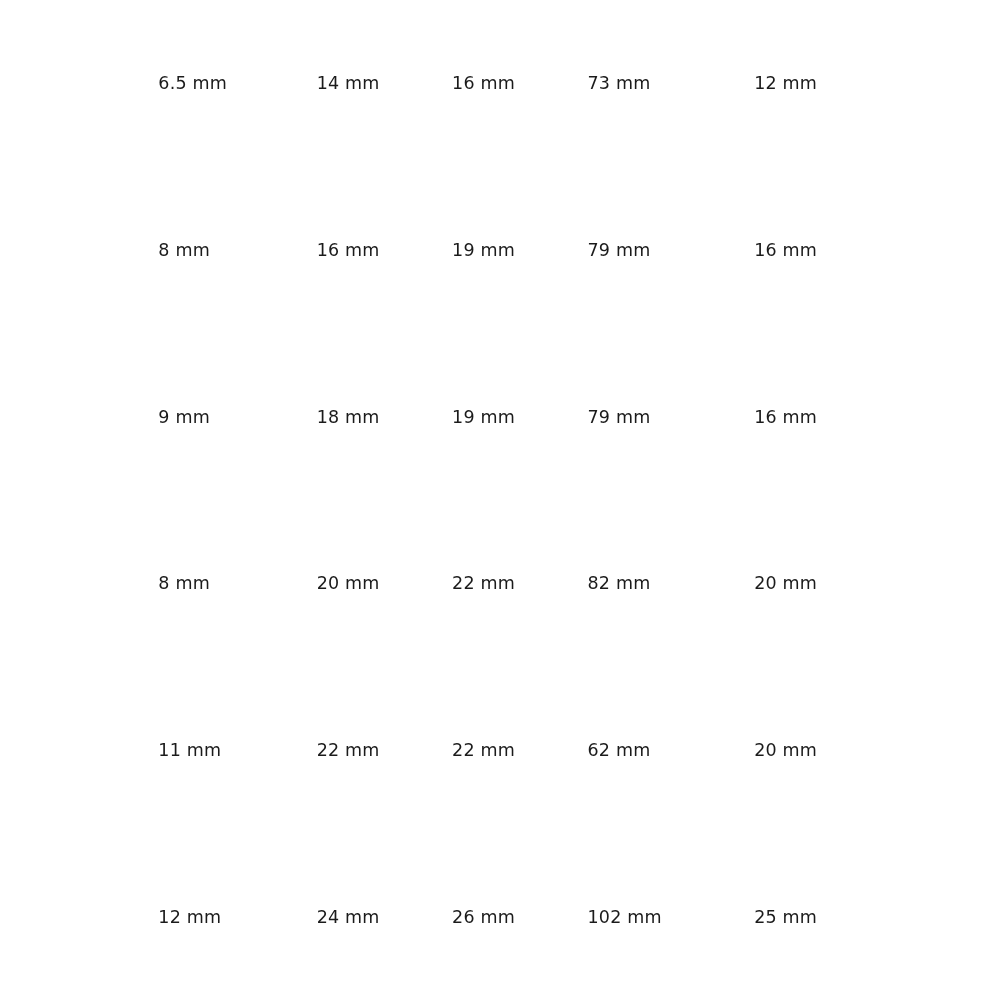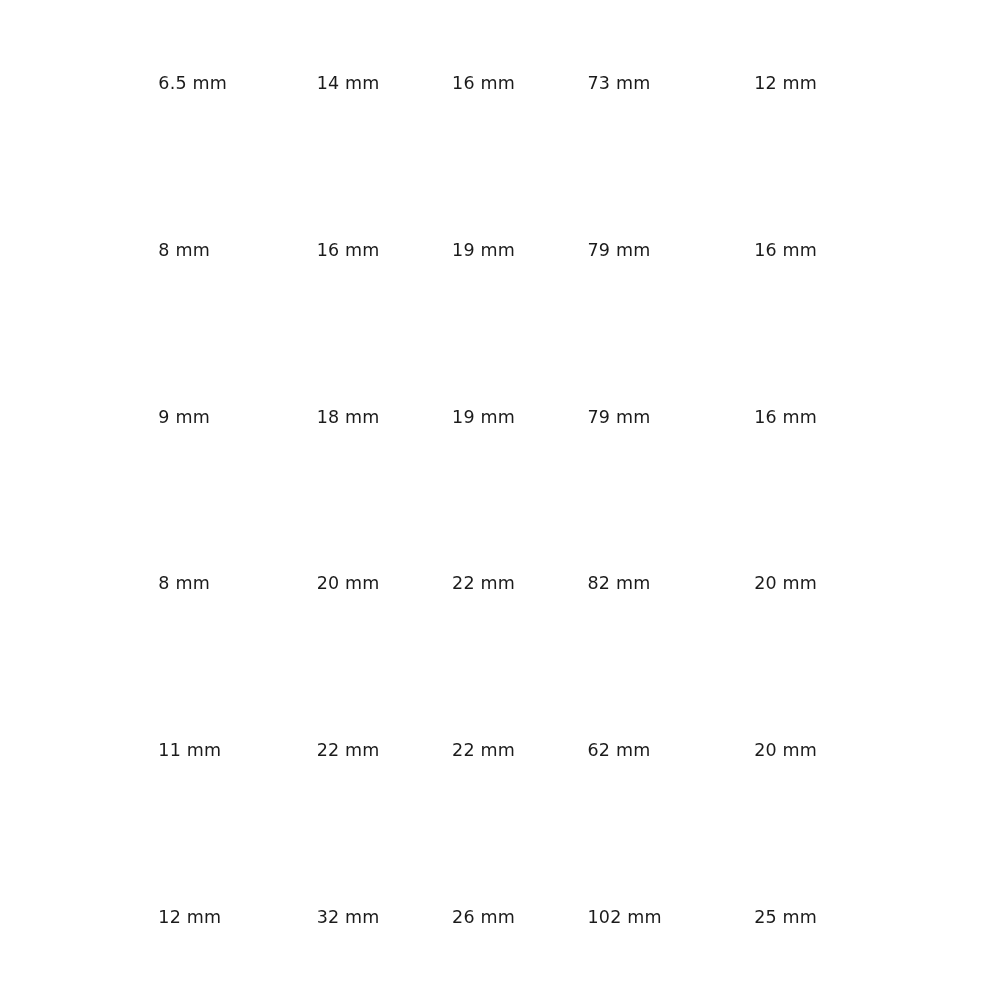--- a/index.html
+++ b/index.html
@@ -154,21 +154,21 @@
           <span class="cell">20 mm</span>
         </td>
       <td></td>
     </tr>
     <tr>
       <td></td>
       <td>
           <span class="cell">12 mm</span>
         </td>
       <td>
-          <span class="cell">32 mm</span>
+          <span class="cell">24 mm</span>
         </td>
       <td>
           <span class="cell">26 mm</span>
         </td>
       <td>
           <span class="cell">102 mm</span>
         </td>
       <td>
           <span class="cell">25 mm</span>
         </td>

